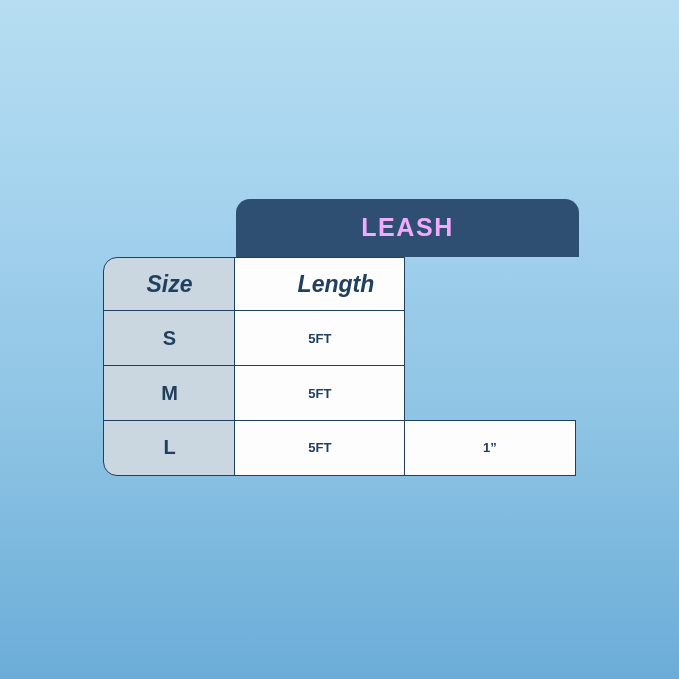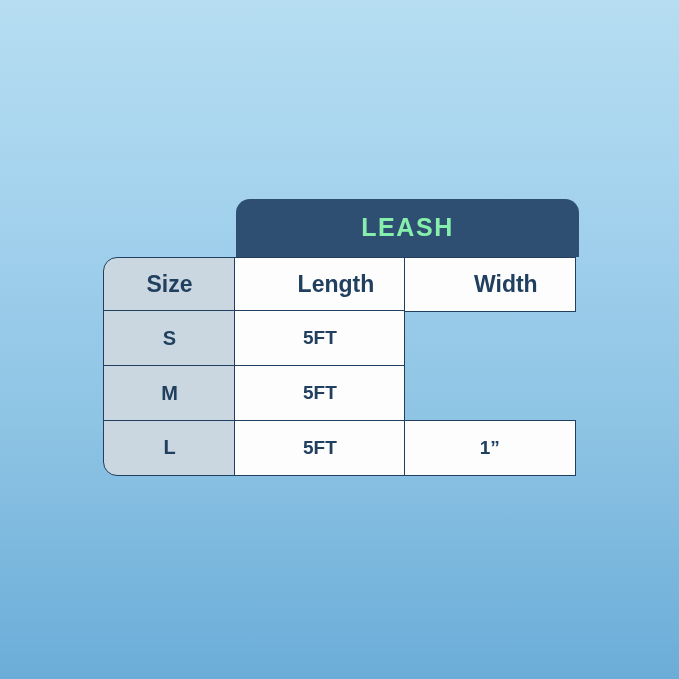--- a/index.html
+++ b/index.html
@@ -38,21 +38,21 @@
     width: 343px;         
     height: 58px;
     background: #2e4f71;
     border-radius: 14px 14px 0 0;
     box-sizing: border-box;
     display: flex;
     align-items: center;
     justify-content: center;
   }
   .chart-title {
-    color: #86efac;
+    color: #f0abfc;
     font-size: 25px;
     font-weight: bold;
     letter-spacing: 1.6px;
     line-height: 1;
     padding-bottom: 2px;
   }
 
   
   .chart-grid {
     position: absolute;
@@ -73,30 +73,30 @@
     display: flex;
     align-items: center;
     justify-content: center;
     color: #21405f;
     font-weight: bold;
     border: 1.6px solid #21405f;
     margin-left: -1.6px;
     margin-top: -1.6px;
     background: #fdfdfd;
   }
-  .chart-row:first-child .cell { margin-top: 0; }
+  .chart-row:first-child .cell { margin-top: 0; font-style: italic; }
   .cell:first-child { margin-left: 0; }
 
   .col-size   { width: 133px; background: #cbd7e0; }
   .col-length { width: 171px; }
   .col-width  { width: 172px; }
 
   
   .row-head .cell { font-size: 23px; }
-  .row-body .cell { font-size: 19px; }
+  .row-body .cell { font-size: 13px; }
   .row-body .col-size { font-size: 20px; }
 
   
   .row-head .col-size { border-radius: 14px 0 0 0; }
   .row-last .col-size { border-radius: 0 0 0 14px; }
 
   
   .row-head .col-length,
   .row-head .col-width { border-top-color: #21405f; padding-left: 32px; }
 </style>
@@ -109,21 +109,20 @@
 
     <div class="chart-title-bar">
       <span class="chart-title">LEASH</span>
     </div>
 
     <div class="chart-grid">
 
       <div class="chart-row row-head">
         <div class="cell col-size">Size</div>
         <div class="cell col-length">Length</div>
-        <div class="cell col-width">Width</div>
       </div>
 
       <div class="chart-row row-body">
         <div class="cell col-size">S</div>
         <div class="cell col-length">5FT</div>
       </div>
 
       <div class="chart-row row-body">
         <div class="cell col-size">M</div>
         <div class="cell col-length">5FT</div>

